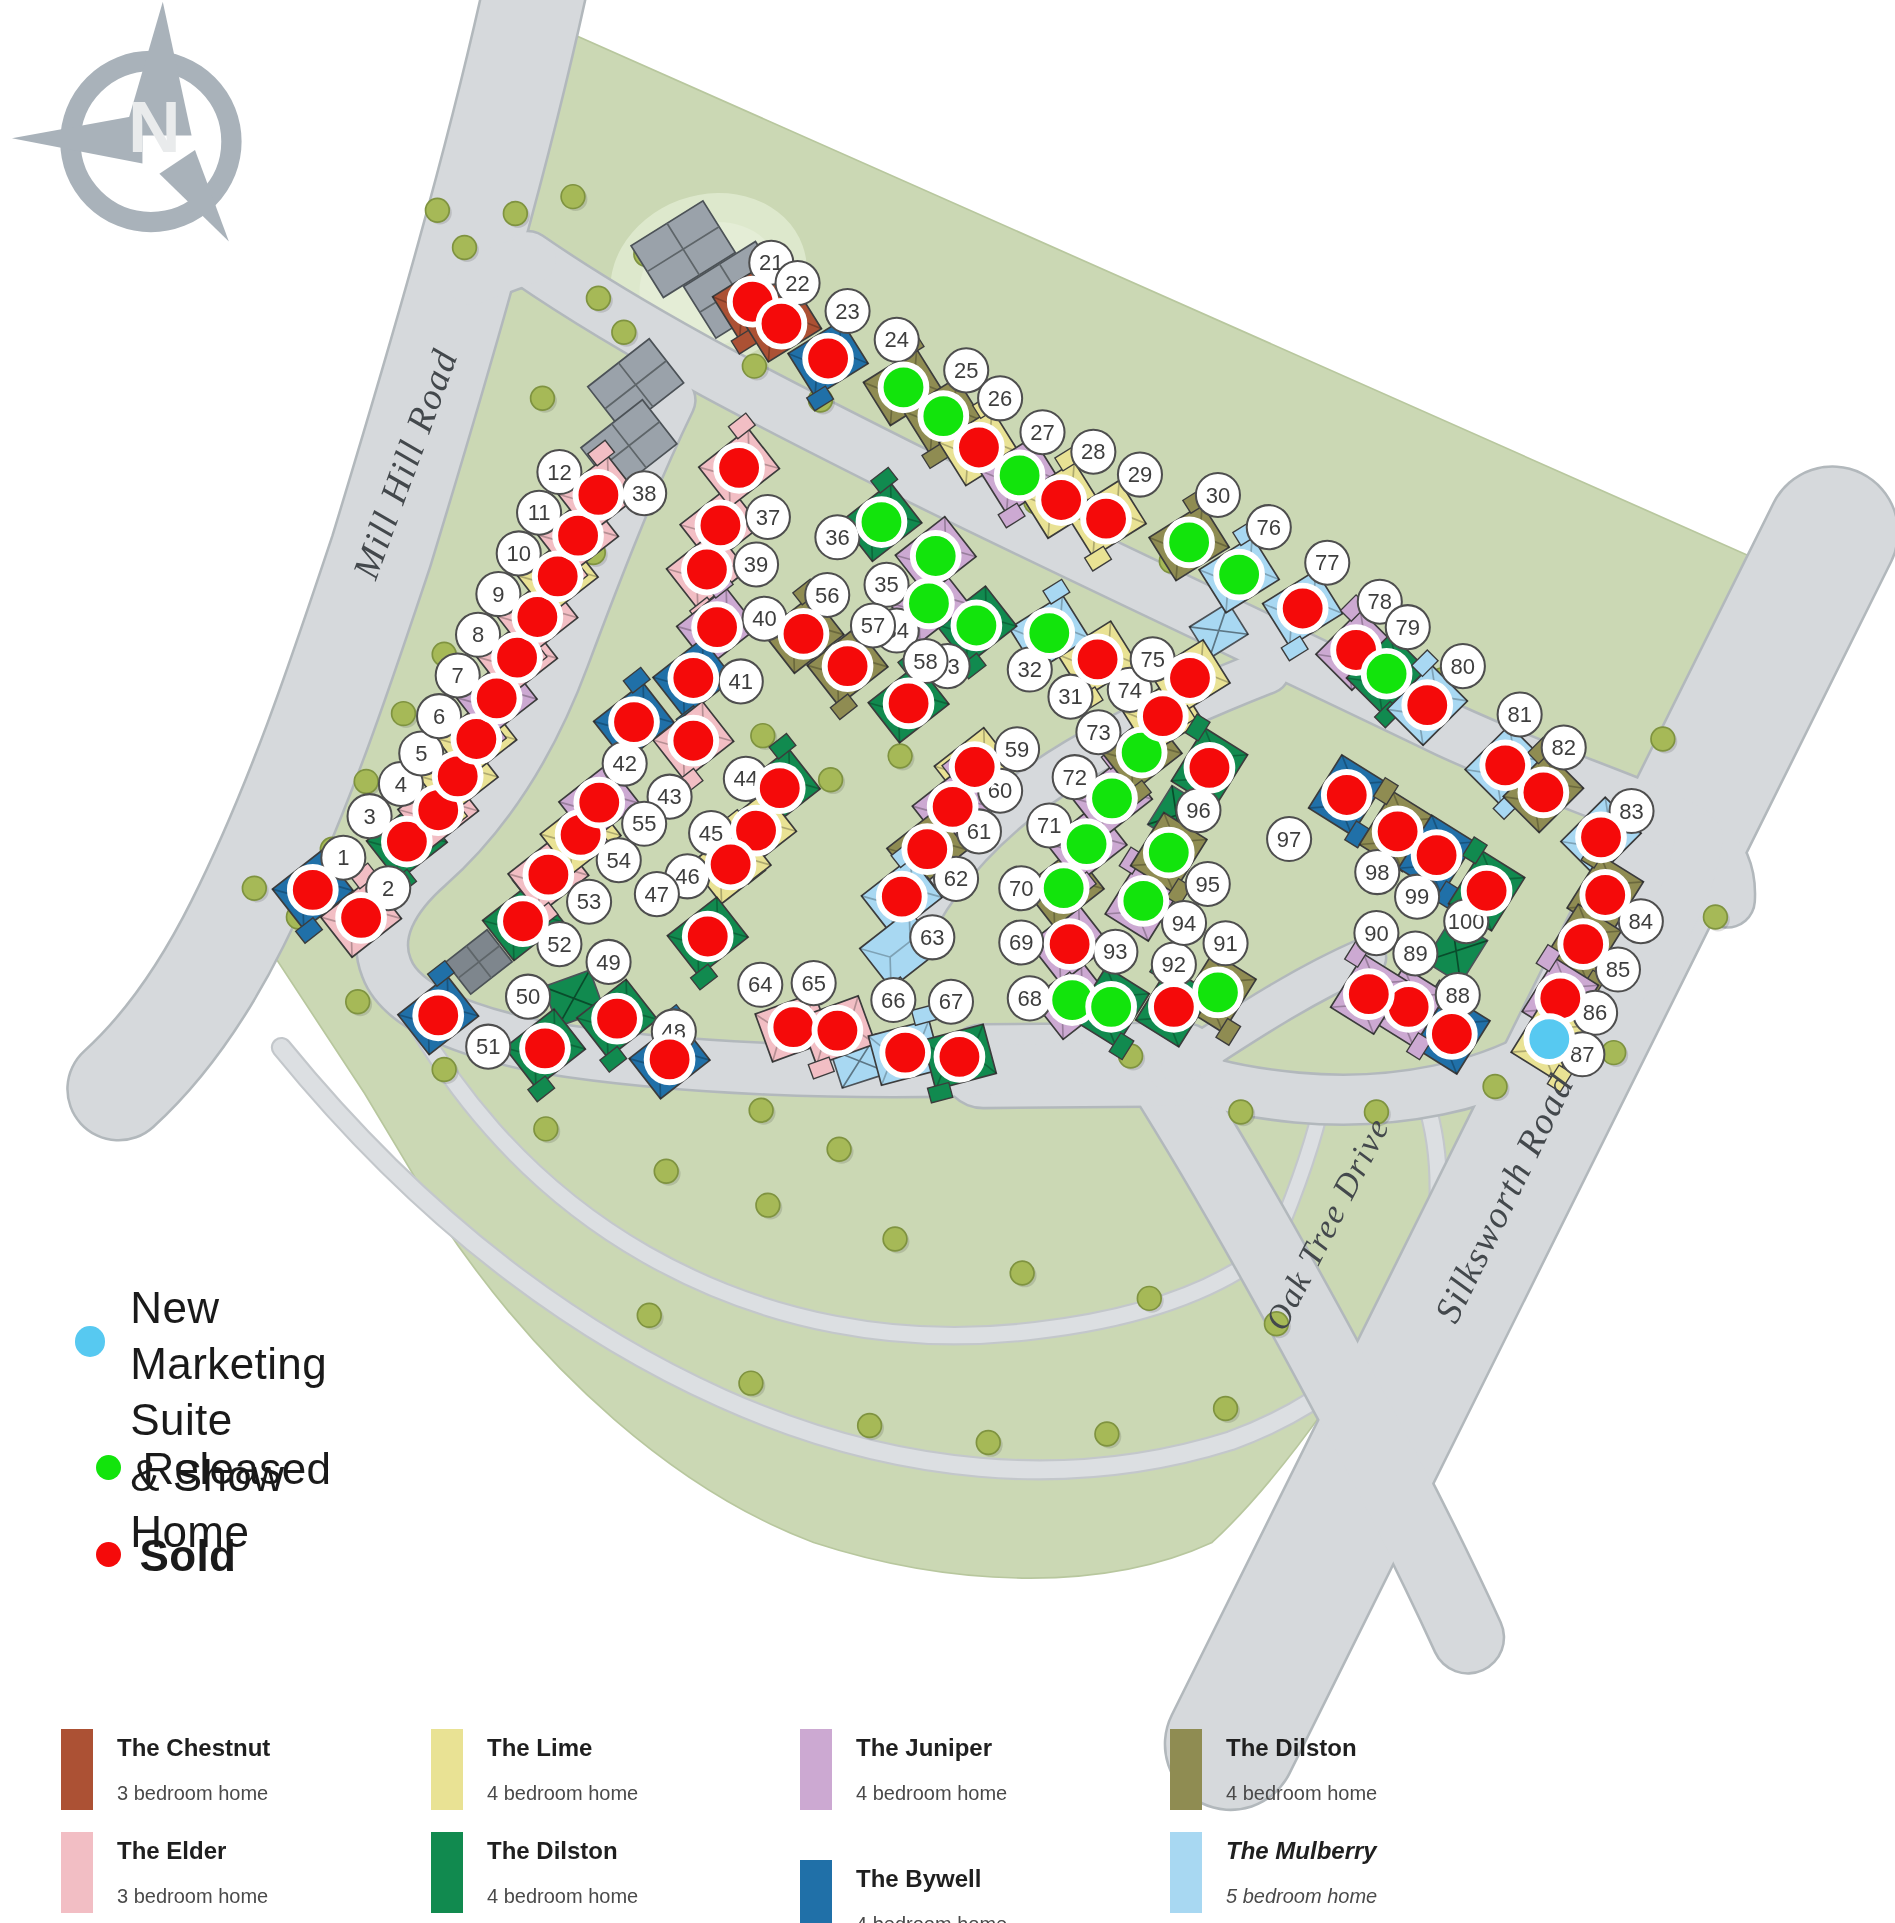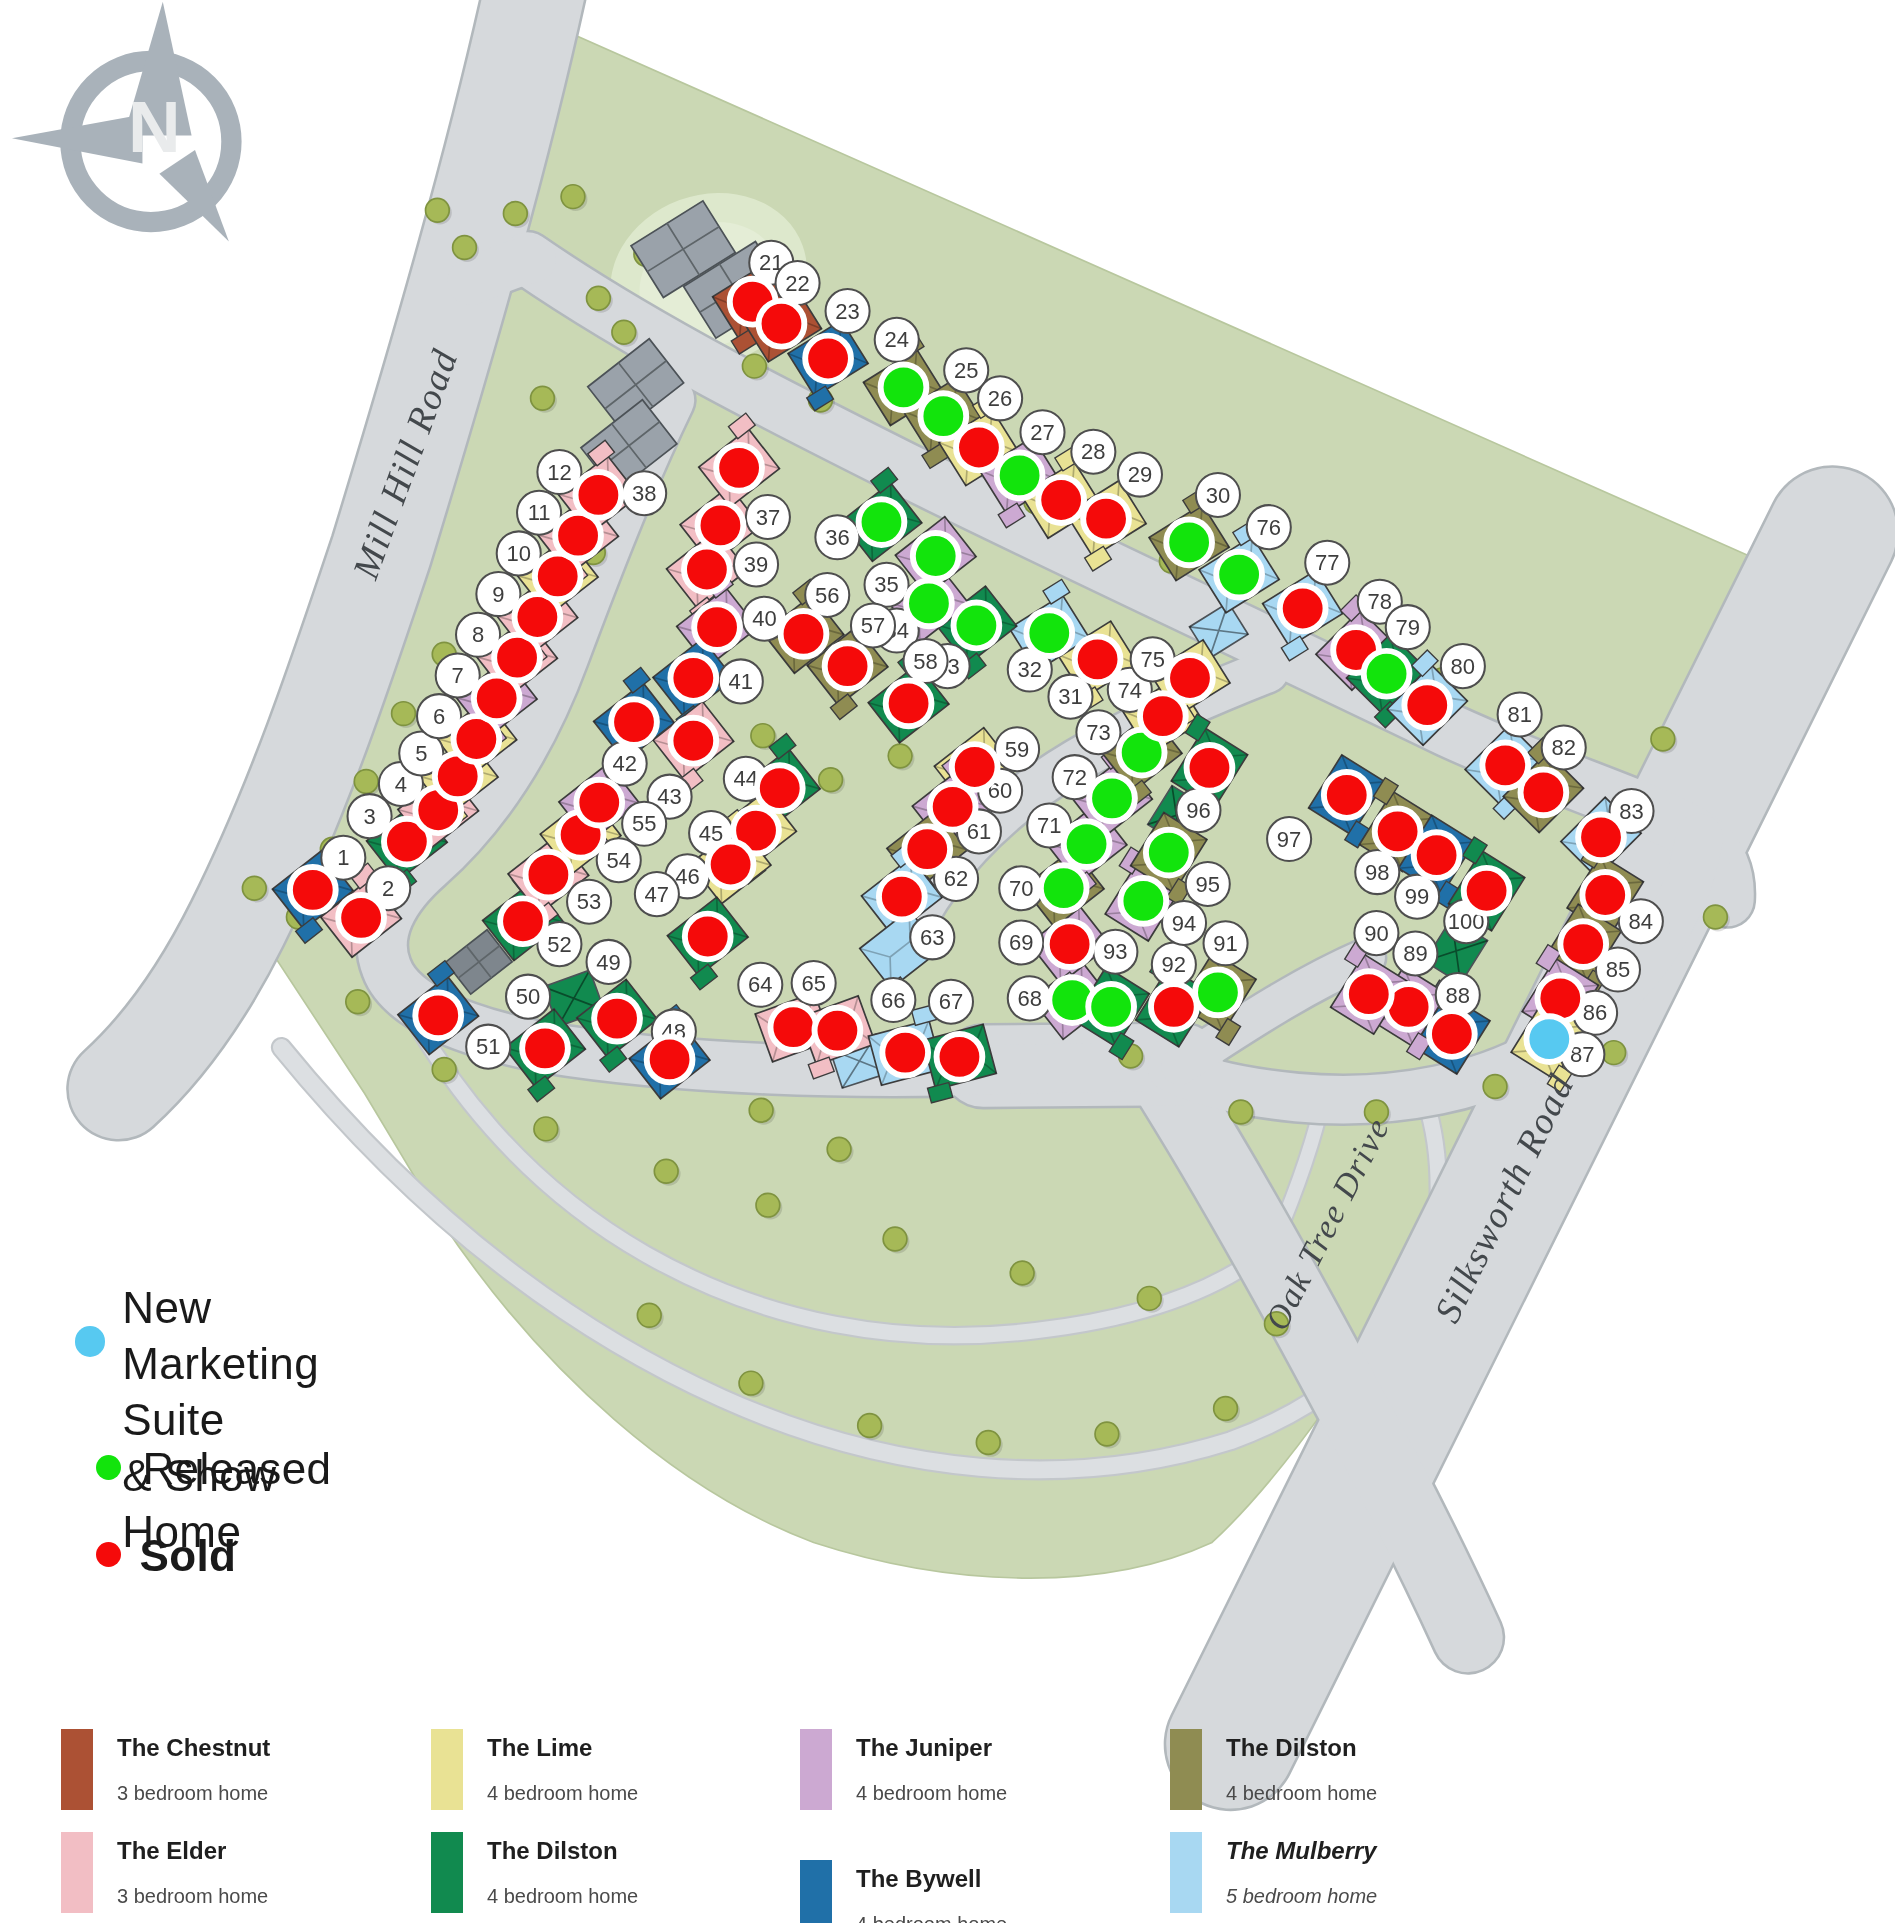--- a/index.html
+++ b/index.html
@@ -1306,21 +1306,21 @@
         <polygon points="192,2 146,160 226,160" fill="#a9b2ba"></polygon>
         <polygon points="14,163 168,135 168,193" fill="#a9b2ba"></polygon>
         <polygon points="270,285 188,205 230,177" fill="#a9b2ba"></polygon>
         <text x="182" y="179" text-anchor="middle" font-size="86" font-weight="bold" fill="#e9ebec" font-family="&quot;Liberation Sans&quot;,sans-serif">N</text>
       </g>
     </svg>
 
   <div class="status-legend">
     <div class="status-item" id="sl-0" style="left: 0px; top: 10.2px;">
       <div class="status-dot" style="height: 30.5px; width: 30.5px; background: rgb(87, 201, 241); margin: 46px 0px 0px 6.8px;"></div>
-      <div class="status-text" style="margin-left: 17px;">
+      <div class="status-text" style="margin-left: 25px;">
           <div>New Marketing Suite</div>
           <div>&amp; Show Home</div>
         </div>
     </div>
     <div class="status-item" id="sl-1" style="left: 0px; top: 171px;">
       <div class="status-dot" style="height: 25.4px; width: 25.4px; background: rgb(18, 228, 12); margin: 13.6px 0px 0px 28px;"></div>
       <div class="status-text" style="margin-left: 21px;">
           <div>Released</div>
         </div>
     </div>

